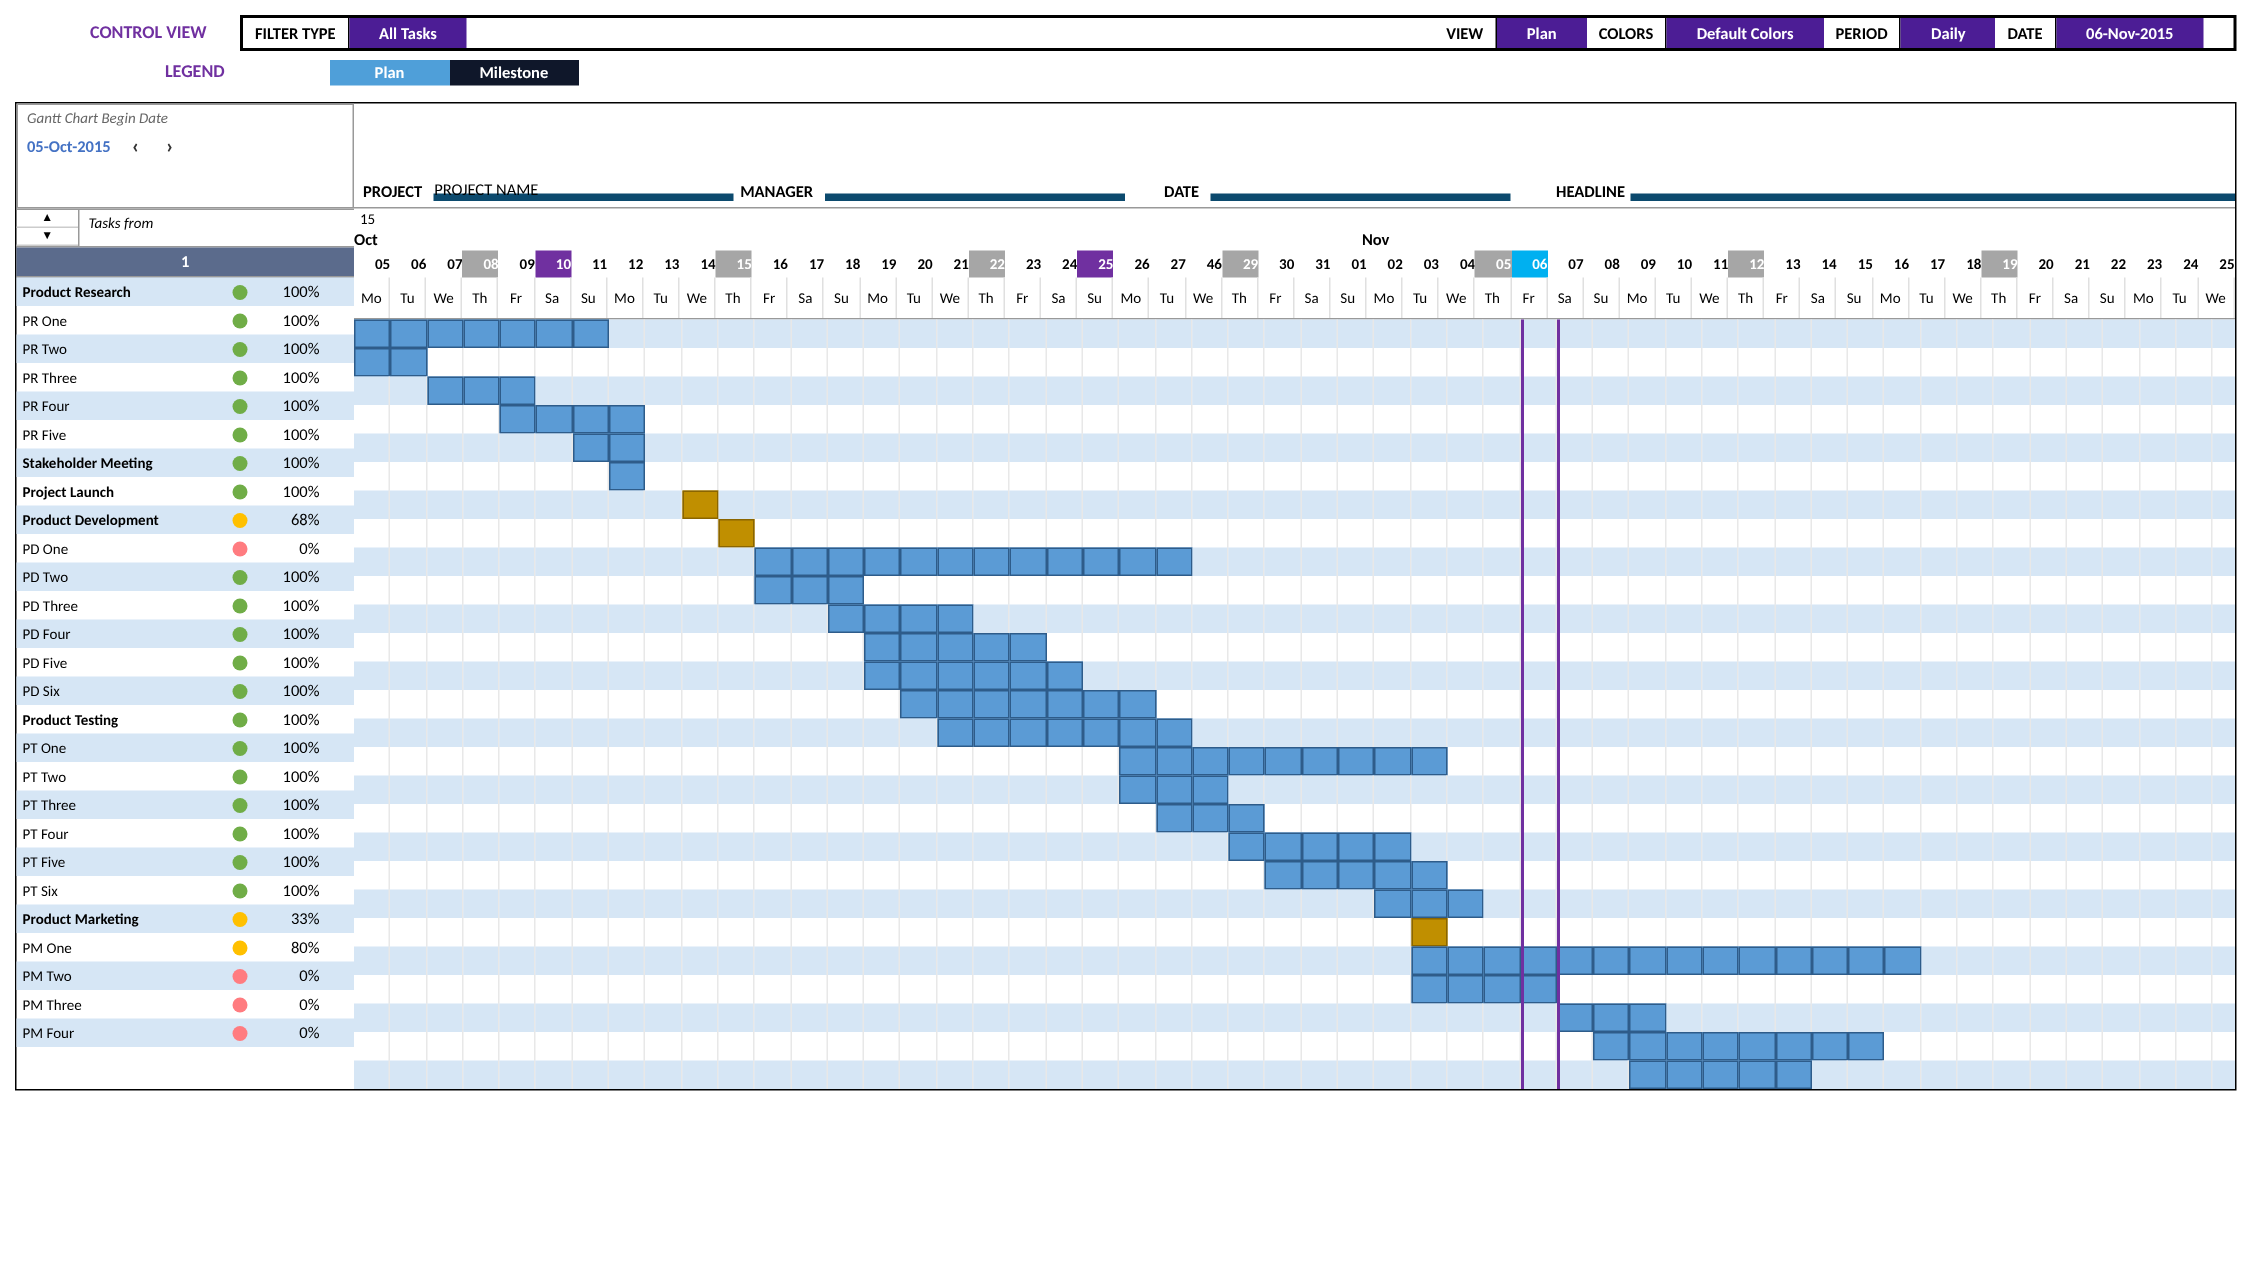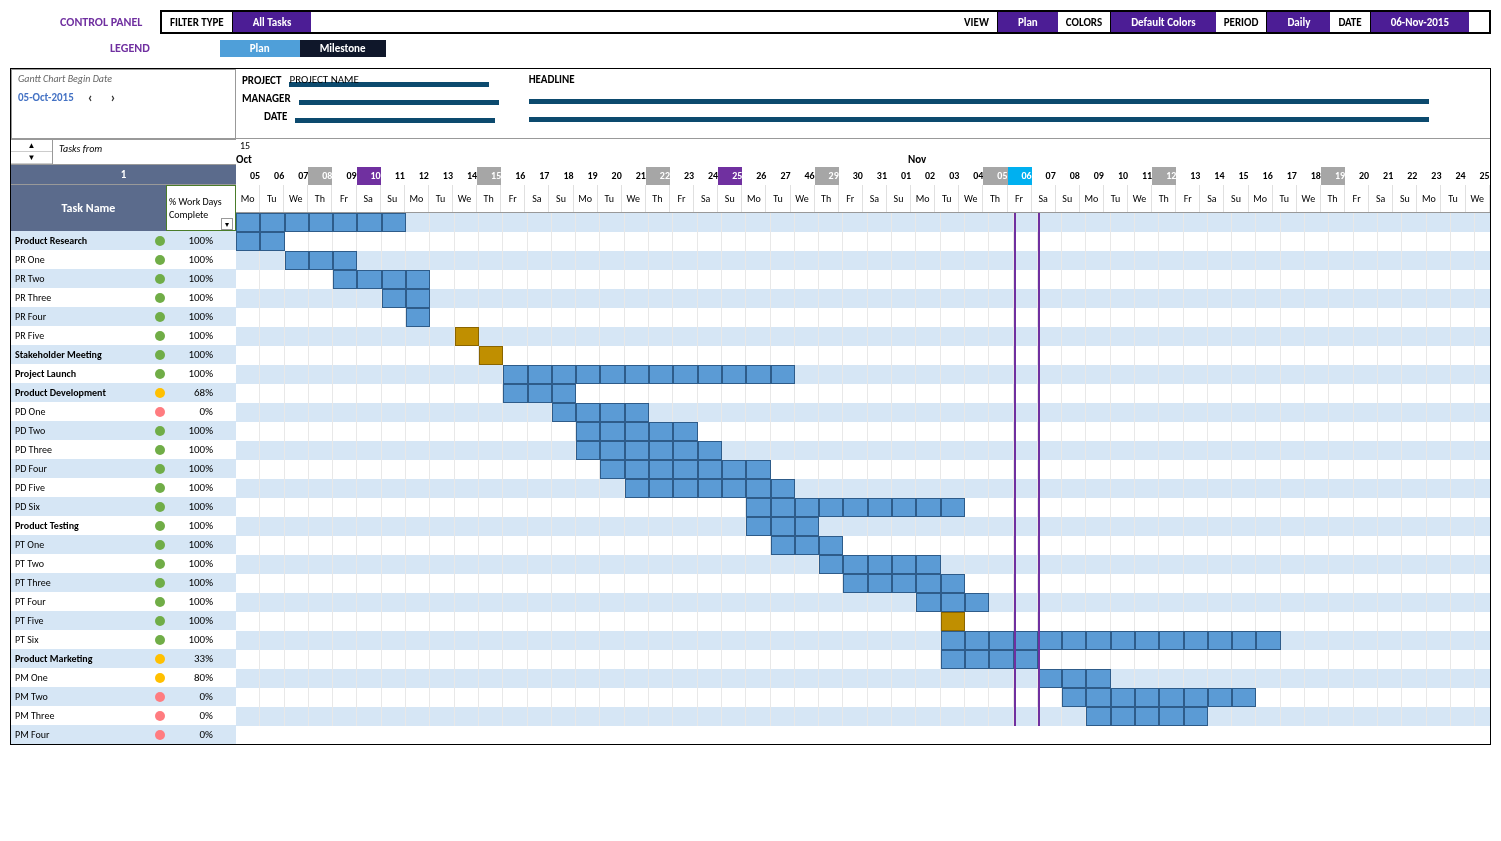--- a/index.html
+++ b/index.html
@@ -32,21 +32,21 @@
 .task-row.odd{background:#d6e6f5}
 .task-name{width:140px;padding-left:4px;font-size:10px;overflow:hidden;white-space:nowrap}
 .task-name.bold{font-weight:bold}
 .status-dot{width:10px;height:10px;border-radius:50%;margin:0 4px;flex-shrink:0}
 .dot-green{background:#70ad47}
 .dot-yellow{background:#ffc000}
 .dot-red{background:#ff7c80}
 .pct{width:48px;text-align:right;font-size:11px;padding-right:4px}
 .right-panel{flex:1;overflow:hidden;position:relative}
 .header-fields{height:70px;border-bottom:1px solid #999;padding:4px 6px;display:flex;gap:30px}
-.hf-col{display:flex;flex-direction:column;gap:4px}
+.hf-col{display:flex;flex-direction:row;gap:4px}
 .hf-item{display:flex;gap:8px;align-items:flex-end}
 .hf-label{font-weight:bold;font-size:11px}
 .hf-underline{border-bottom:5px solid #0c4a6e;min-width:200px;height:14px}
 .hf-underline.wide{min-width:900px}
 .timeline-hdr{position:relative}
 .year-row{height:14px;font-size:10px;padding-left:4px}
 .month-row{height:14px;display:flex;font-size:11px;font-weight:bold}
 .day-row{height:18px;display:flex}
 .day-cell{width:24.3px;text-align:right;font-size:10px;font-weight:bold;line-height:18px}
 .day-gray{background:#a6a6a6;color:#fff}
@@ -60,21 +60,21 @@
 .gcell{width:24.3px;height:19px;border-right:1px solid #e8e8e8;flex-shrink:0}
 .bar-plan{background:#5b9bd5!important;border:1px solid #2e5c8a}
 .bar-milestone{background:#c08f00!important;border:1px solid #8a6500}
 .today-line{position:absolute;top:0;bottom:0;width:2px;background:#7030a0;z-index:5}
 .begin-box{border:1px solid #999;height:70px}
 </style>
 </head>
 <body>
 
 <div class="container">
-<div class="cp-title">CONTROL PANEL</div>
+<div class="cp-title">CONTROL VIEW</div>
 <div class="control-panel">
   <div class="cp-label">FILTER TYPE</div>
   <div class="cp-value">All Tasks</div>
   <div class="cp-spacer"></div>
   <div class="cp-label">VIEW</div>
   <div class="cp-value">Plan</div>
   <div class="cp-label">COLORS</div>
   <div class="cp-value">Default Colors</div>
   <div class="cp-label">PERIOD</div>
   <div class="cp-value">Daily</div>
@@ -100,27 +100,20 @@
     </div>
   </div>
   <div class="sort-row">
     <div class="sort-btns">
       <div class="sort-btn">▲</div>
       <div class="sort-btn">▼</div>
     </div>
     <div class="tasks-from">Tasks from</div>
   </div>
   <div class="row-num">1</div>
-  <div class="task-header-row">
-    <div class="task-name-hdr">Task Name</div>
-    <div class="pct-hdr">
-      <span>% Work Days Complete</span>
-      <div class="dd-arrow">▾</div>
-    </div>
-  </div>
   <div id="task-list">
           <div class="task-row odd">
             <div class="task-name bold">Product Research</div>
             <div class="status-dot dot-green"></div>
             <div class="pct">100%</div>
           </div>
           <div class="task-row">
             <div class="task-name">PR One</div>
             <div class="status-dot dot-green"></div>
             <div class="pct">100%</div>

